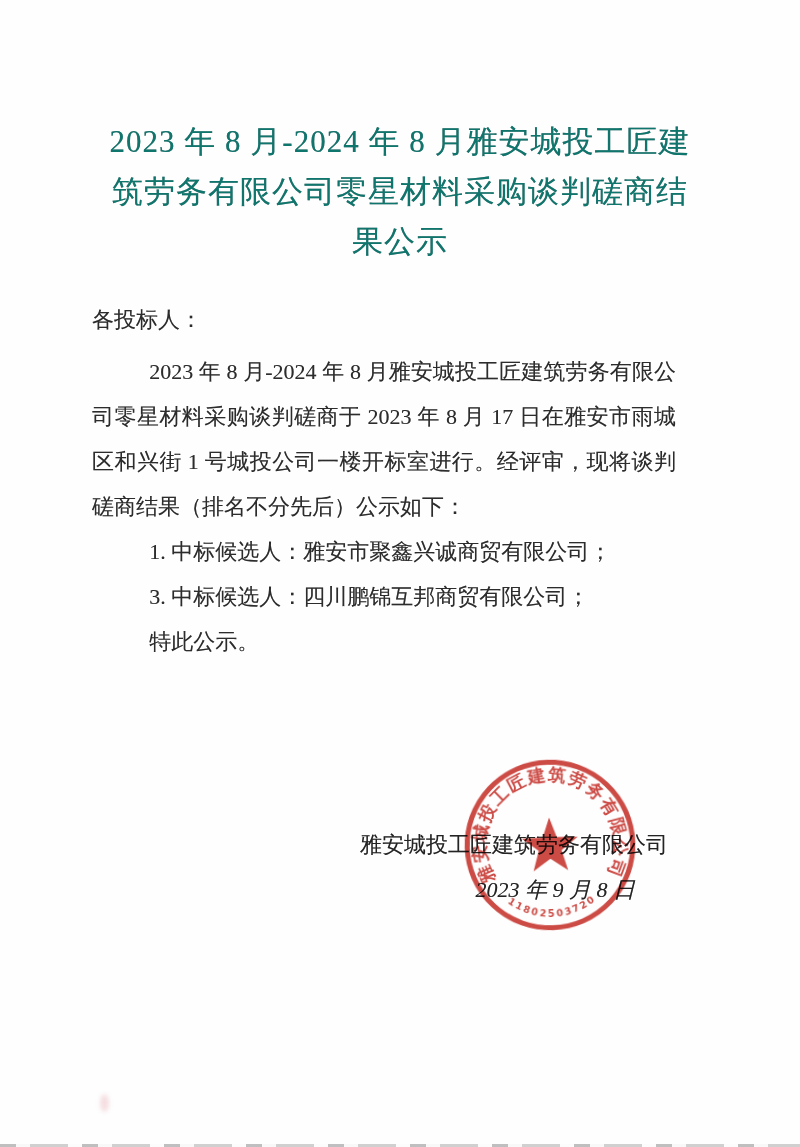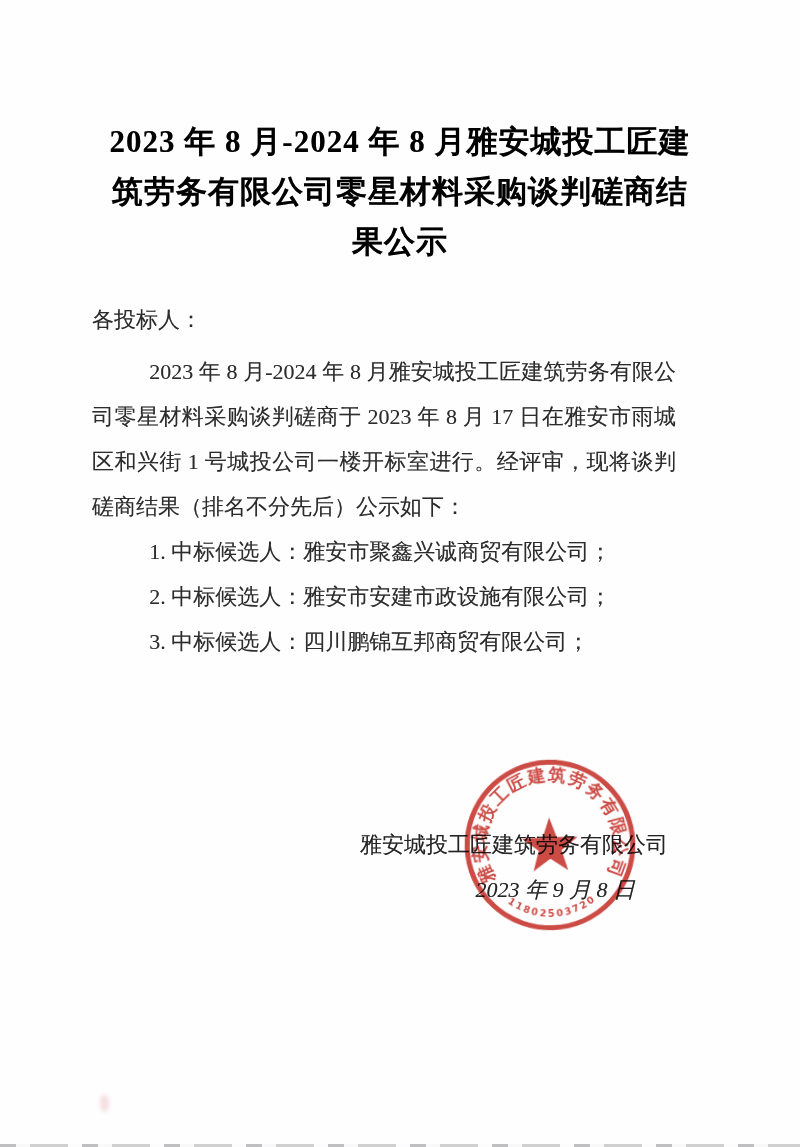--- a/index.html
+++ b/index.html
@@ -9,24 +9,24 @@
     height: 1147px;
     background: #fefefe;
     overflow: hidden;
     font-family: "Liberation Serif", "DejaVu Serif", serif;
     color: #2a2a2a;
   }
   .doc-title {
     margin: 117px 100px 0 100px;
     font-size: 31px;
     line-height: 50px;
-    font-weight: 700;
+    font-weight: 400;
     letter-spacing: 1px;
     text-align: center;
-    color: #000000;
+    color: #0f766e;
     text-shadow: 0 0 0.6px rgba(20,20,20,0.45);
   }
   .content {
     position: absolute;
     left: 92px;
     right: 124px;
     top: 297px;
     font-size: 22px;
     line-height: 45px;
     text-align: justify;
@@ -86,22 +86,22 @@
 <body>
 
 <div class="page">
 
   <h1 class="doc-title">2023 年 8 月-2024 年 8 月雅安城投工匠建筑劳务有限公司零星材料采购谈判磋商结果公示</h1>
 
   <div class="content">
     <p>各投标人：</p>
     <p class="indent para-gap">2023 年 8 月-2024 年 8 月雅安城投工匠建筑劳务有限公司零星材料采购谈判磋商于 2023 年 8 月 17 日在雅安市雨城区和兴街 1 号城投公司一楼开标室进行。经评审，现将谈判磋商结果（排名不分先后）公示如下：</p>
     <p class="indent">1. 中标候选人：雅安市聚鑫兴诚商贸有限公司；</p>
-    <p class="indent">2. 中标候选人：雅安市安建市政设施有限公司；</p>
     <p class="indent">3. 中标候选人：四川鹏锦互邦商贸有限公司；</p>
+    <p class="indent">特此公示。</p>
   </div>
 
   <div class="signature-block">
     <div>雅安城投工匠建筑劳务有限公司</div>
     <div class="signature-date">2023 年 9 月 8 日</div>
   </div>
 
   <svg class="seal" viewBox="0 0 200 200" xmlns="http://www.w3.org/2000/svg" aria-hidden="true">
     <defs>
       <path id="sealArcTop" d="M 36.6 129.6 A 70 70 0 1 1 163.4 129.6" fill="none"></path>

